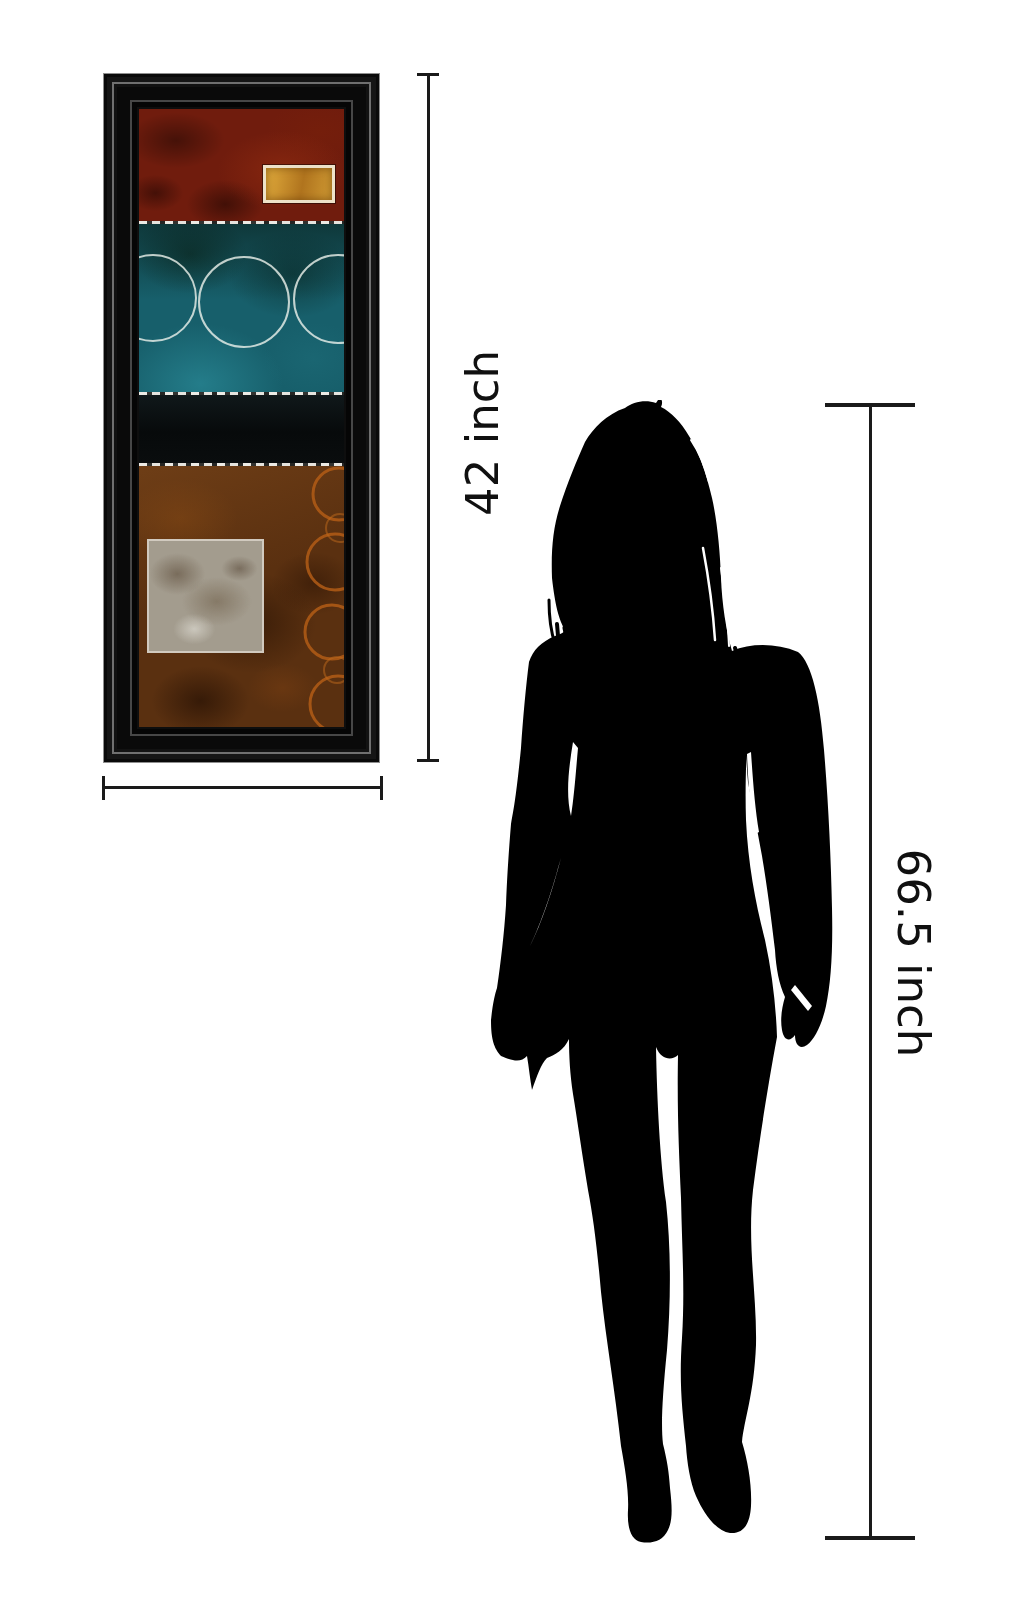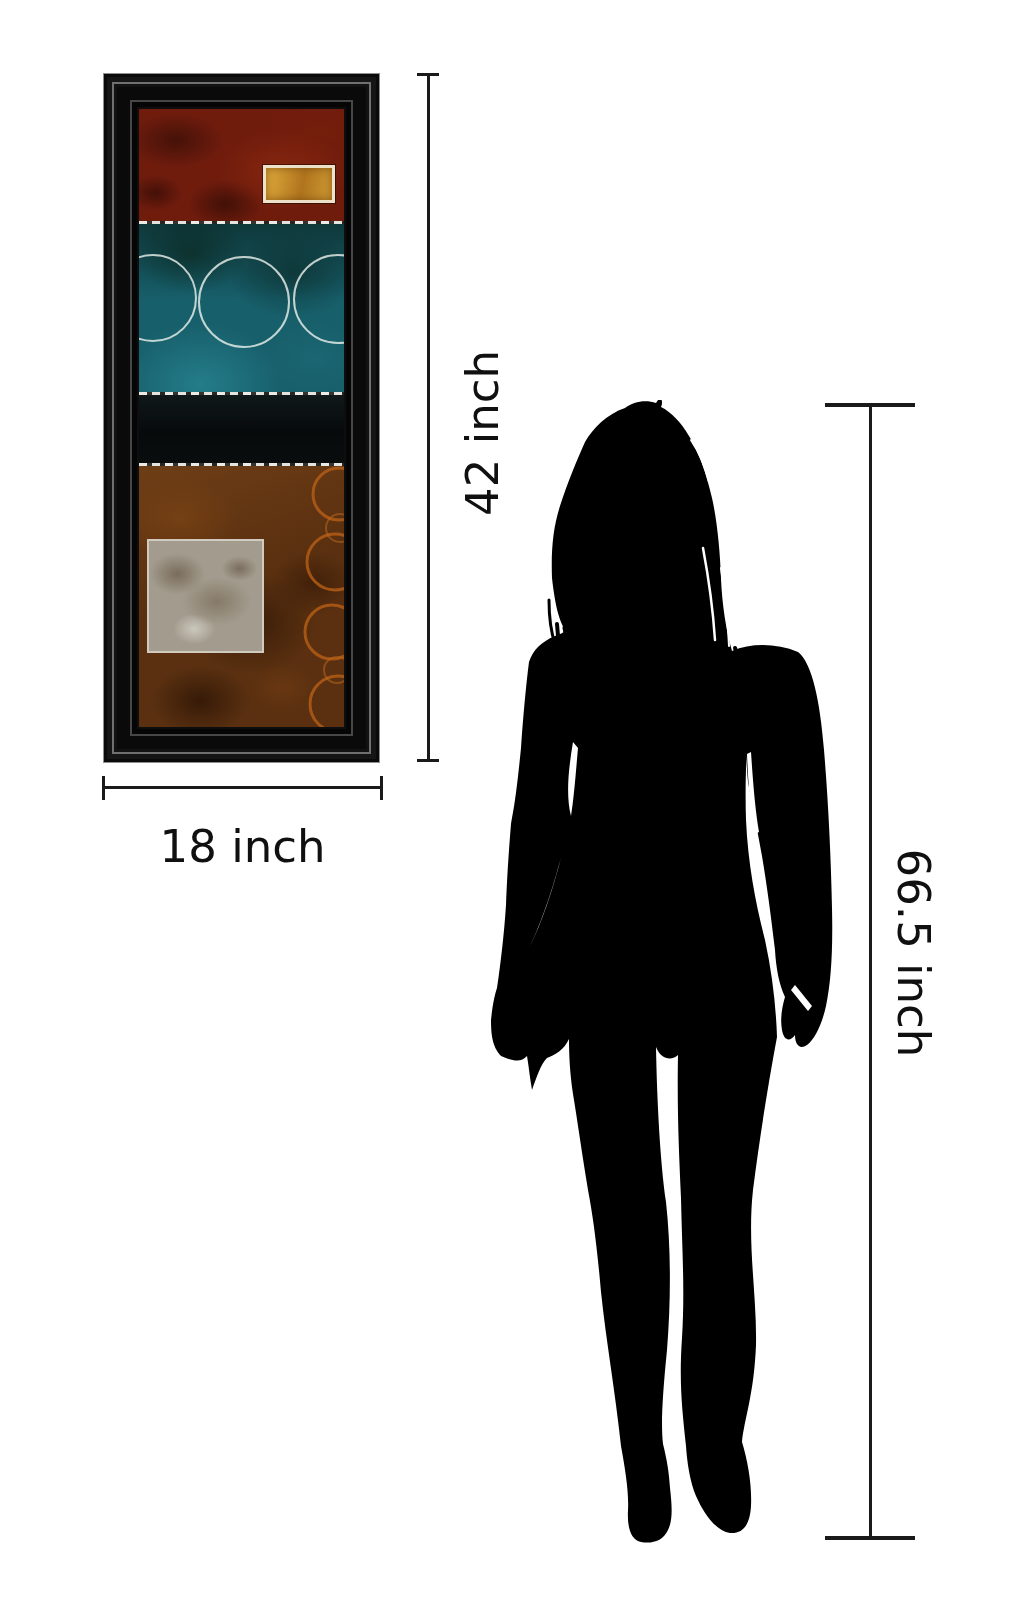--- a/index.html
+++ b/index.html
@@ -142,21 +142,20 @@
           </g>
         </svg>
       </div>
     </div>
   </div>
 
   <div class="dim" id="dim-width">
     <div class="cap a"></div>
     <div class="cap b"></div>
   </div>
-  <div class="dim-label" id="label-width">18 inch</div>
 
   <div class="dim" id="dim-height-42">
     <div class="cap a"></div>
     <div class="cap b"></div>
   </div>
   <div class="dim-label" id="label-height-42">42 inch</div>
 
   <svg id="silhouette" width="360" height="1145" viewBox="0 0 360 1145">
     <path fill="#000000" d="
       M 140,8

